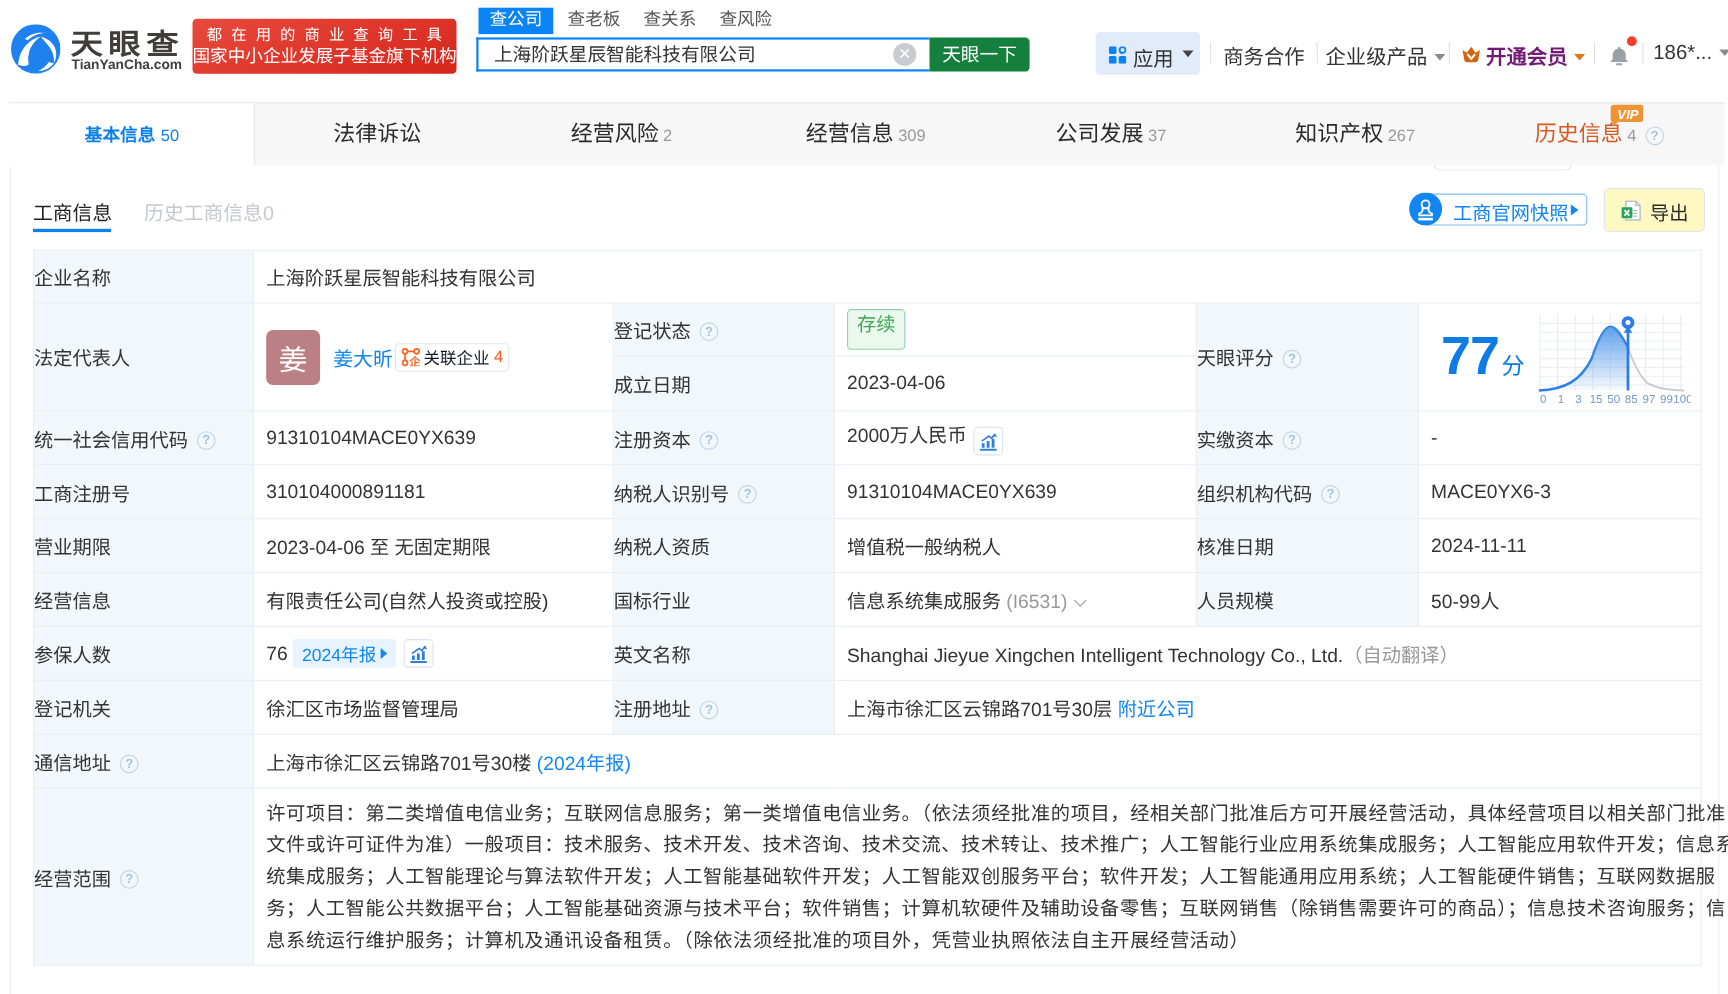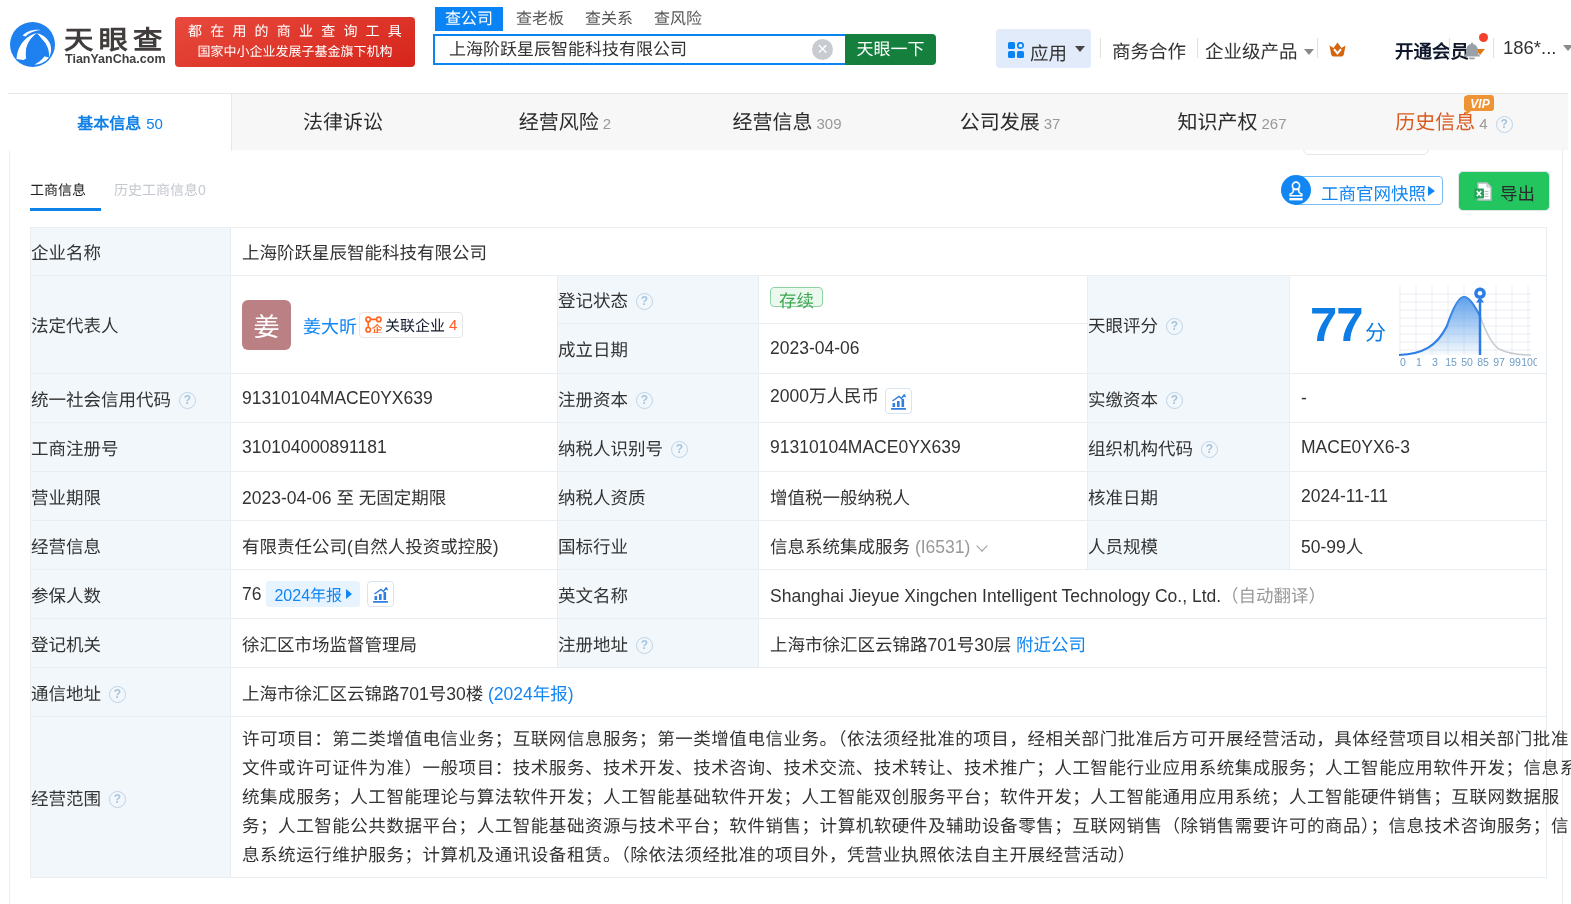--- a/index.html
+++ b/index.html
@@ -6,21 +6,21 @@
 * { margin:0; padding:0; box-sizing:border-box; }
 html,body { width:1571px; height:904px; background:#fff; overflow:hidden;
   font-family:"Liberation Sans", sans-serif; color:#333; }
 .abs { position:absolute; }
 
 #logoTxt { left:64px; top:19px; font-size:26px; font-weight:700; color:#403d3c; letter-spacing:4.5px; transform:scaleX(1.13); transform-origin:0 0; }
 #logoEn { left:65px; top:52px; font-size:12.5px; font-weight:700; color:#404040; letter-spacing:0; }
 #redbadge { left:175px; top:17px; width:240px; height:50px; border-radius:4px;
   background:linear-gradient(160deg,#e84a3d 0%,#d6251b 100%); color:#fff; text-align:center; }
 #redbadge .l1 { margin-top:5px; font-size:14px; letter-spacing:8.2px; text-indent:8px; line-height:19px; white-space:nowrap;}
-#redbadge .l2 { font-size:13px; letter-spacing:0; line-height:21px; white-space:nowrap; }
+#redbadge .l2 { font-size:16px; letter-spacing:0; line-height:21px; white-space:nowrap; }
 .stab { top:7px; height:24px; line-height:24px; font-size:16px; color:#555; }
 #stab1 { left:435px; width:68px; background:#0a84f5; color:#fff; text-align:center; }
 #searchInput { left:433px; top:34px; width:412px; height:31px; border:2px solid #0a84f5;
   border-right:none; background:#fff; font-size:17px; color:#333; line-height:27px; padding-left:14px; }
 #clearBtn { left:812px; top:39px; width:21px; height:21px; border-radius:50%; background:#c8ccd1;
   color:#fff; text-align:center; line-height:20px; font-size:14px; }
 #searchBtn { left:845px; top:34px; width:91px; height:31px; background:#15803d; border-radius:0 4px 4px 0;
   color:#fff; font-size:17px; text-align:center; line-height:31px; }
 #appBox { left:996px; top:29px; width:95px; height:39px; background:#e2ebfa; border-radius:4px; }
 #appBox .t { position:absolute; left:34px; top:10px; font-size:18.5px; color:#333; }
@@ -32,26 +32,26 @@
 #tabbar { left:8px; top:93px; width:1560px; height:57px; background:#f7f7f7; border-top:1px solid #e7e7e7; }
 #tabActive { position:absolute; left:0; top:0; width:224px; height:57px; background:#fff; border-right:1px solid #e8e8e8; }
 .tab { position:absolute; top:0; width:222px; height:57px; line-height:56px; text-align:center;
   font-size:20px; color:#2b2b2b; }
 .tab .cnt { font-size:15px; color:#999; margin-left:4px; }
 #tabActive .txt { font-size:16px; font-weight:700; color:#0e80e8; }
 #tabActive .cnt { color:#0e80e8; font-size:15px; margin-left:5px; }
 #remnant { left:1303px; top:138px; width:126px; height:17px; background:#fff;
   border:1px solid #e4e7ea; border-radius:6px; }
 
-#subtabs { left:30px; top:179px; font-size:14px; }
+#subtabs { left:30px; top:179px; font-size:18px; }
 #snapBtn { left:1293px; top:176px; width:150px; height:29px; border:1px solid #7bbcf7; border-radius:4px;
   background:#fff; }
 #snapCircle { left:1281px; top:175px; width:30px; height:30px; }
 #exportBtn { left:1458px; top:171px; width:92px; height:40px; border:1px solid #e1e4ea; border-radius:5px;
-  background:#22c55e; }
+  background:#fef9c3; }
 
 #tbl { position:absolute; left:30px; top:227px; width:1516px; border-collapse:collapse;
   table-layout:fixed; font-size:17.5px; color:#333; }
 #tbl td { border:1px solid #e9eef3; vertical-align:middle; padding:0 0 0 0; }
 #tbl td.lb { background:#f2f7fb; }
 #tbl td.vl { padding-left:11px; }
 .h48 { height:48px; }
 .h49 { height:49px; }
 .gray { color:#999; }
 .blue { color:#1286f3; }
@@ -100,21 +100,21 @@
   </div>
 <div class="abs hsep" style="left:1100px;"></div>
 <div class="abs hnav" style="left:1112px;">商务合作</div>
 <div class="abs hsep" style="left:1197px;"></div>
 <div class="abs hnav" style="left:1205px;">企业级产品<span class="caret"></span></div>
 <div class="abs hsep" style="left:1317px;"></div>
 <span class="abs" id="crownIcon" style="left:1328px;top:41px;"><svg width="19" height="17" viewBox="0 0 19 17">
       <path d="M1.5 4.5 L5.5 7 L9.5 1.5 L13.5 7 L17.5 4.5 L15.8 13.5 a2.5 2.5 0 0 1 -2.4 2 L5.6 15.5 a2.5 2.5 0 0 1 -2.4 -2 Z" fill="#d1660e"></path>
       <path d="M6 8.2 l3.5 4.3 3.5 -4.3" fill="none" stroke="#fff" stroke-width="2"></path>
     </svg></span>
-<div class="abs hnav" style="left:1351px;color:#0f172a;font-weight:700;margin-left:44px;">开通会员<span class="caret" style="border-top-color:#e07710;"></span></div>
+<div class="abs hnav" style="left:1351px;color:#701a75;font-weight:700;">开通会员<span class="caret" style="border-top-color:#e07710;"></span></div>
 <div class="abs hsep" style="left:1449px;"></div>
 <div class="abs hsep" style="left:1493px;"></div>
 <span class="abs" id="bellIcon" style="left:1463px;top:42px;"><svg width="18" height="18" viewBox="0 0 18 18">
       <path d="M9 0.5 a1 1 0 0 1 1 1 v0.6 c3.2 0.7 5 3.2 5 6.4 v3.5 l1.8 1.6 v0.8 h-15.6 v-0.8 l1.8 -1.6 v-3.5 c0 -3.2 1.8 -5.7 5 -6.4 v-0.6 a1 1 0 0 1 1 -1 Z" fill="#99a0a7"></path>
       <rect x="6.2" y="15.6" width="5.6" height="1.7" rx="0.5" fill="#99a0a7"></rect>
     </svg></span>
 <div class="abs" style="left:1479px;top:33px;width:9px;height:9px;border-radius:50%;background:#f5402e;"></div>
 <div class="abs hnav" style="left:1503px;">186*...<span class="caret"></span></div>
 <div class="abs" style="left:9px;top:150px;width:1px;height:754px;background:#ededf0;"></div>
 <div class="abs" style="left:1562px;top:150px;width:1px;height:754px;background:#ededf0;"></div>
@@ -196,21 +196,21 @@
             <path d="M5.8 3.6h6.4M3.4 6v6.2"></path>
           </g>
           <text x="13" y="17.5" font-size="11" fill="#ff6421" text-anchor="middle" font-weight="700">企</text>
         </svg>
         <span style="color:#0f172a;">关联企业</span>
               <span style="color:#ff5a22;margin-left:4px;">4</span>
       </span>
     </div>
   </td>
   <td class="lb">登记状态<span class="q">?</span></td>
-  <td class="vl"><span style="display:inline-block;height:20px;line-height:26px;padding:0 8px;border:1px solid #8fd3a5;border-radius:4px;background:#ebf8ee;color:#3fa854;">存续</span></td>
+  <td class="vl"><span style="display:inline-block;height:37px;line-height:26px;padding:0 8px;border:1px solid #8fd3a5;border-radius:4px;background:#ebf8ee;color:#3fa854;">存续</span></td>
   <td class="lb" rowspan="2">天眼评分<span class="q">?</span></td>
   <td class="vl" rowspan="2" id="scoreCell" style="padding:0;">
     <div style="position:relative;width:256px;height:97px;">
       <span style="position:absolute;left:20px;top:20px;font-size:49px;font-weight:700;color:#0d7ce4;letter-spacing:-1px;text-align:center;">77</span>
       <span style="position:absolute;left:75px;top:40px;font-size:21px;color:#0d7ce4;">分</span>
       <svg style="position:absolute;left:107px;top:8px;" width="140" height="90" viewBox="0 0 140 90">
         <defs>
                 <linearGradient id="bellg" x1="0" y1="0" x2="0" y2="1">
           <stop offset="0" stop-color="#4e97e9" stop-opacity="0.9"></stop>
           <stop offset="1" stop-color="#4e97e9" stop-opacity="0.04"></stop>

